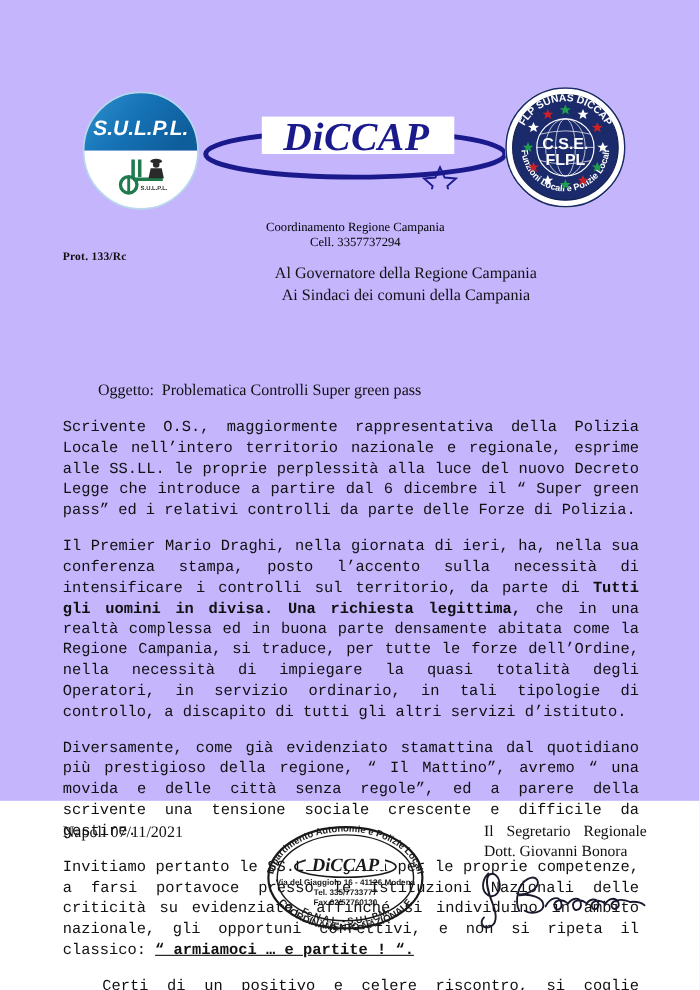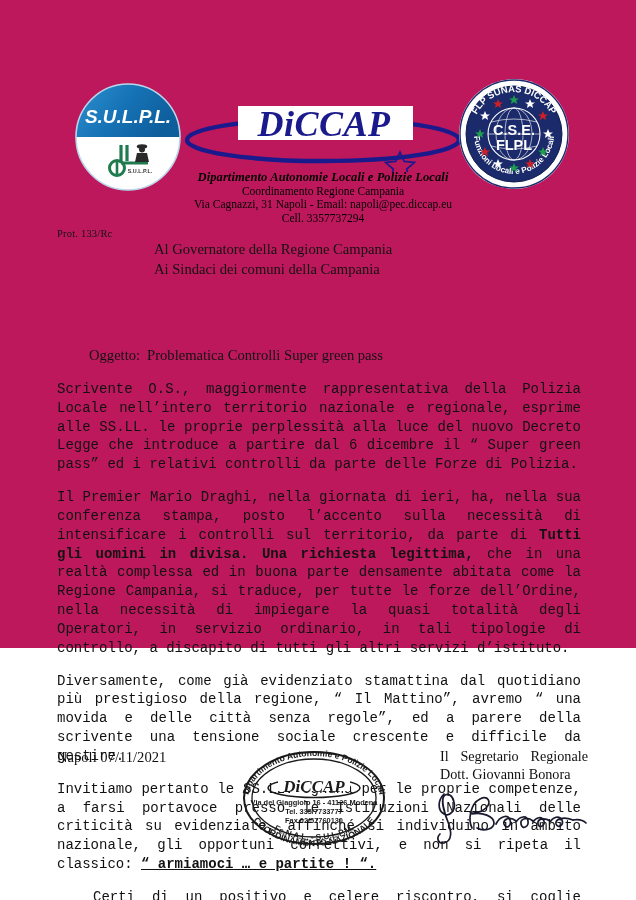--- a/index.html
+++ b/index.html
@@ -11,22 +11,22 @@
     width: 636px;
     height: 900px;
     font-family: "Liberation Serif", serif;
     color: #111111;
     position: relative;
     overflow: hidden;
   }
   .page {
     position: relative;
     width: 636px;
-    height: 648px;
-    background: #be185d;
+    height: 728px;
+    background: #c4b5fd;
     box-sizing: border-box;
   }
 
   
   .letterhead {
     position: relative;
     height: 228px;
   }
 
   
@@ -58,20 +58,21 @@
   .org-line1 {
     font-weight: bold;
     font-style: italic;
     font-size: 12.5px;
     letter-spacing: .1px;
     color: #000;
   }
   .org-line2 {
     font-size: 11.5px;
     color: #000;
+    margin-top: 31px;
   }
   .org-line3 {
     font-size: 11.5px;
     color: #000;
   }
   .org-line4 {
     font-size: 11.5px;
     color: #000;
   }
 
@@ -83,30 +84,30 @@
     width: 112px;
     height: 112px;
   }
 
   
   .prot {
     position: absolute;
     left: 57px;
     top: 228px;
     font-size: 10.5px;
-    font-weight: normal;
+    font-weight: bold;
     letter-spacing: .2px;
   }
 
   .addressees {
     position: absolute;
     right: 52px;
     top: 240px;
     width: 430px;
-    text-align: left;
+    text-align: center;
     font-size: 14.6px;
     line-height: 1.36;
   }
   .addressees div { white-space: nowrap; }
 
   .subject {
     position: absolute;
     left: 57px;
     top: 347px;
     font-size: 14.6px;
@@ -226,23 +227,21 @@
     <div class="diccap-wrap">
       <div class="diccap-mark">
         <svg viewBox="0 0 290 72" width="290" height="72">
           <ellipse cx="145" cy="40" rx="136" ry="21" fill="none" stroke="#1a1a8c" stroke-width="4.5"></ellipse>
           <rect x="60" y="6" width="175" height="34" fill="#ffffff"></rect>
           <text x="146" y="36" font-family="Liberation Serif, serif" font-size="36" font-weight="bold" font-style="italic" fill="#1a1a8c" text-anchor="middle" letter-spacing="0.5">DiCCAP</text>
           <path d="M222 52 l4.2 9.4 10.3 .9 -7.8 6.8 2.4 10 -9.1 -5.4 -9.1 5.4 2.4 -10 -7.8 -6.8 10.3 -.9 Z" fill="none" stroke="#1a1a8c" stroke-width="1.7"></path>
         </svg>
       </div>
       <div class="org-lines">
-        <div class="org-line1">Dipartimento Autonomie Locali e Polizie Locali</div>
         <div class="org-line2">Coordinamento Regione Campania</div>
-        <div class="org-line3">Via Cagnazzi, 31  Napoli - Email: napoli@pec.diccap.eu</div>
         <div class="org-line4">Cell. 3357737294</div>
       </div>
     </div>
 
     <div class="cse-logo">
       <svg viewBox="0 0 112 112" width="112" height="112">
         <defs>
           <path id="arcTop" d="M 14 56 A 42 42 0 0 1 98 56"></path>
           <path id="arcBot" d="M 16 56 A 40 40 0 0 0 96 56"></path>
           <g id="star5">

